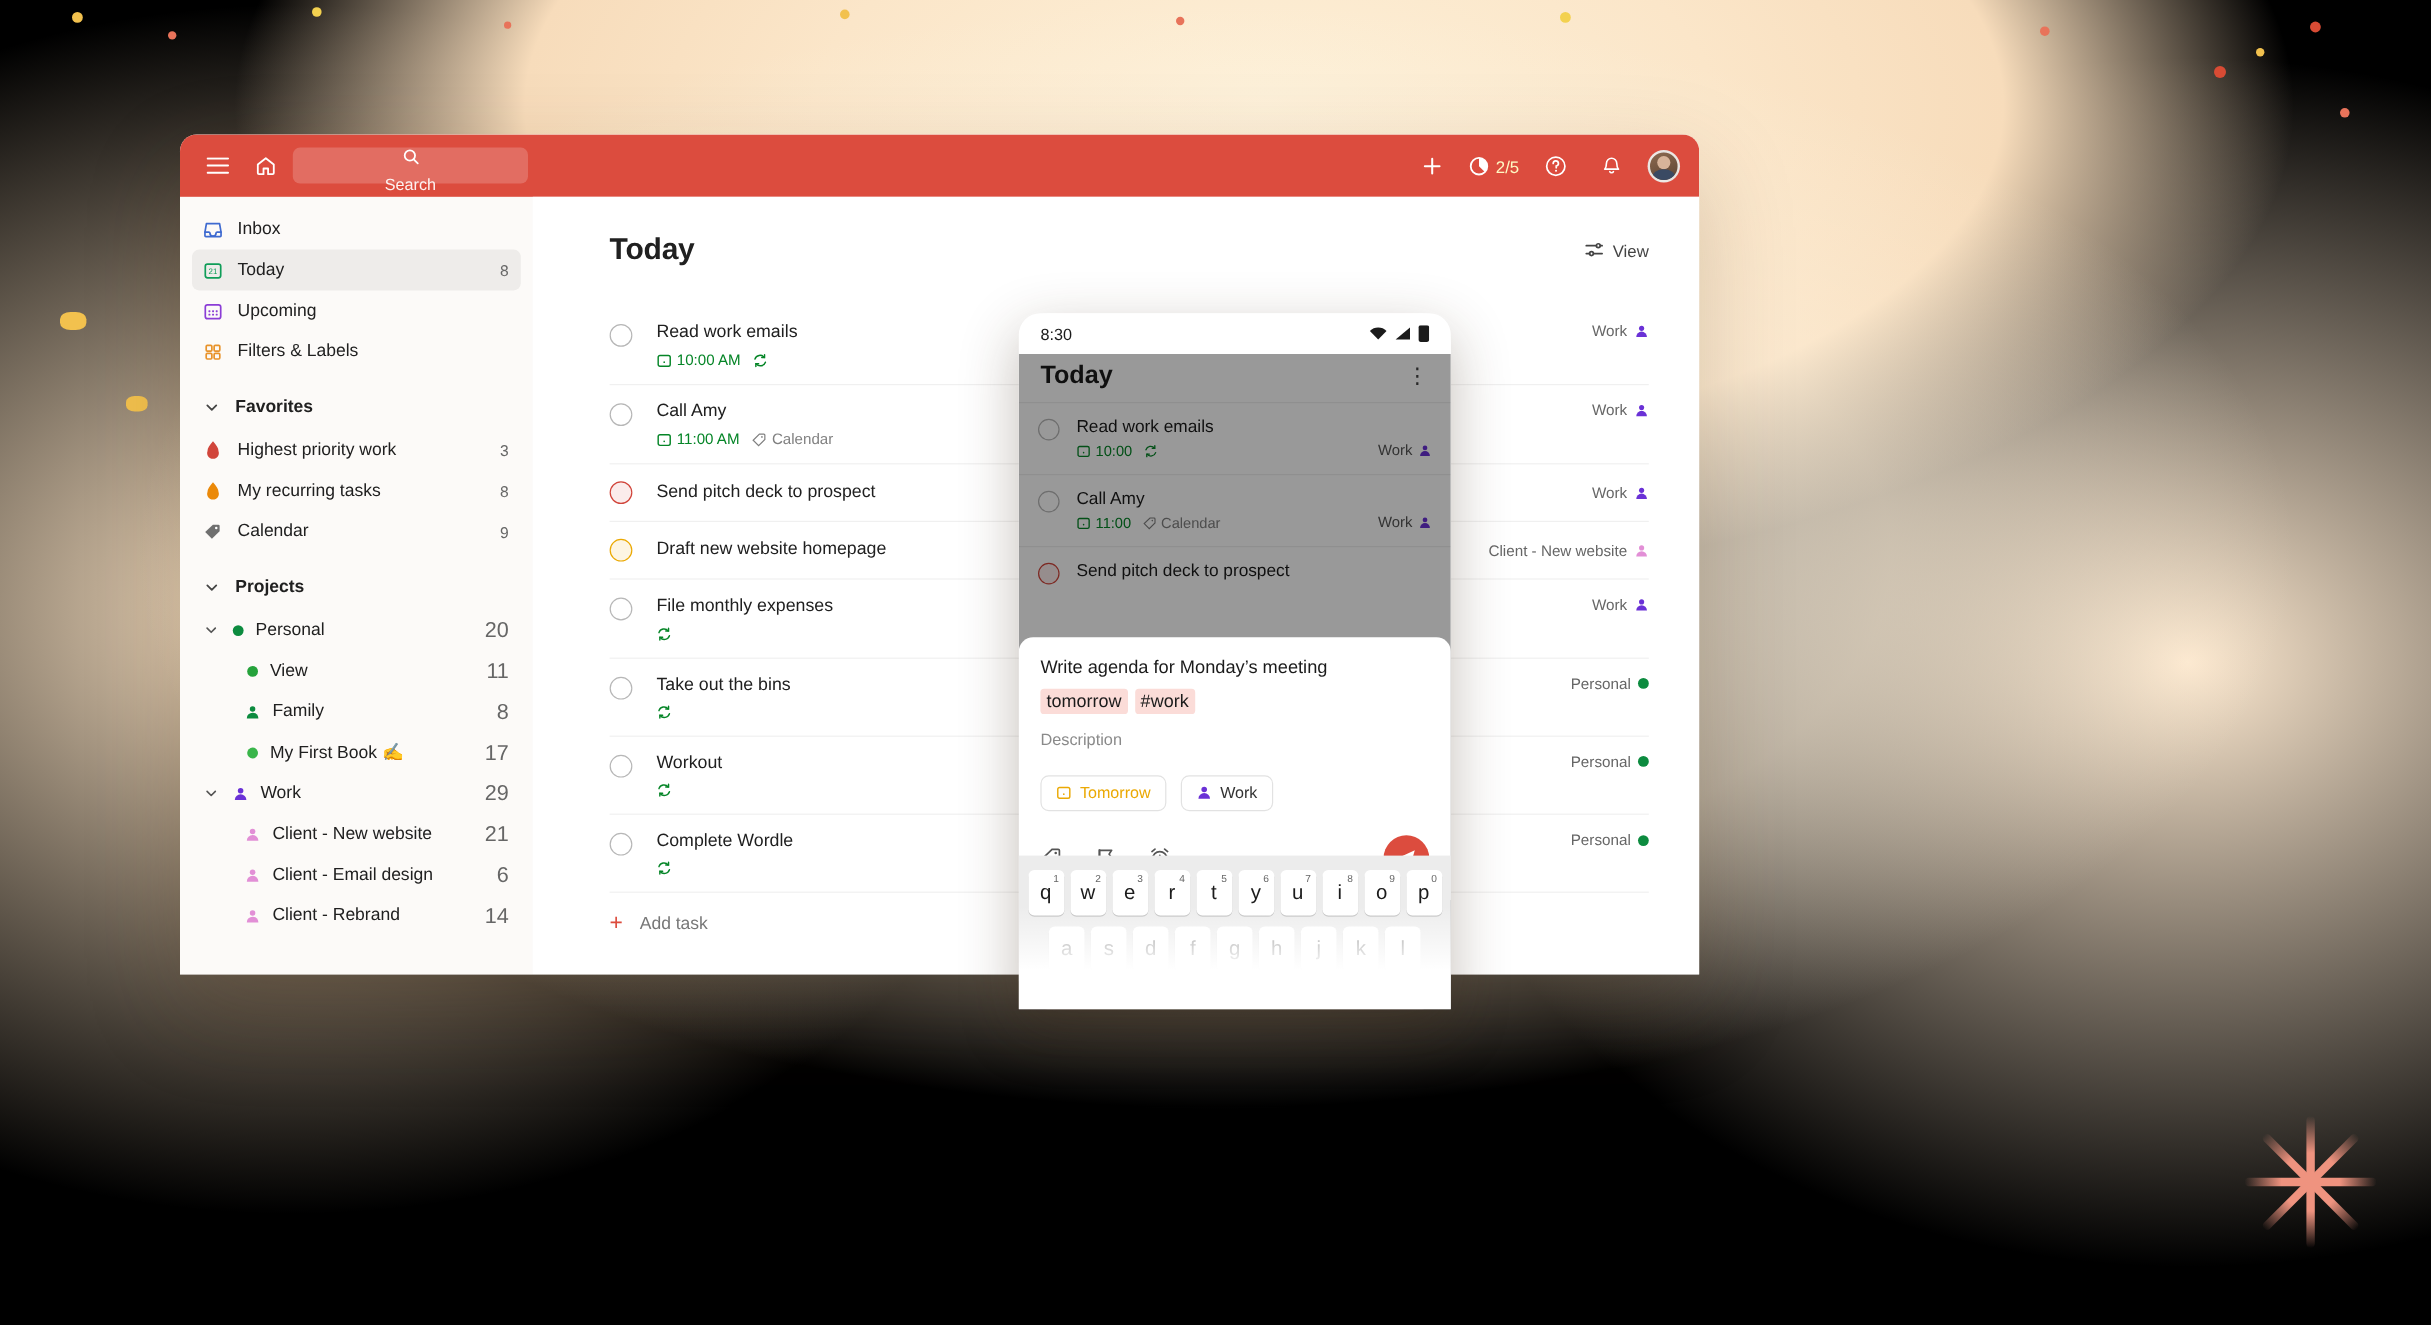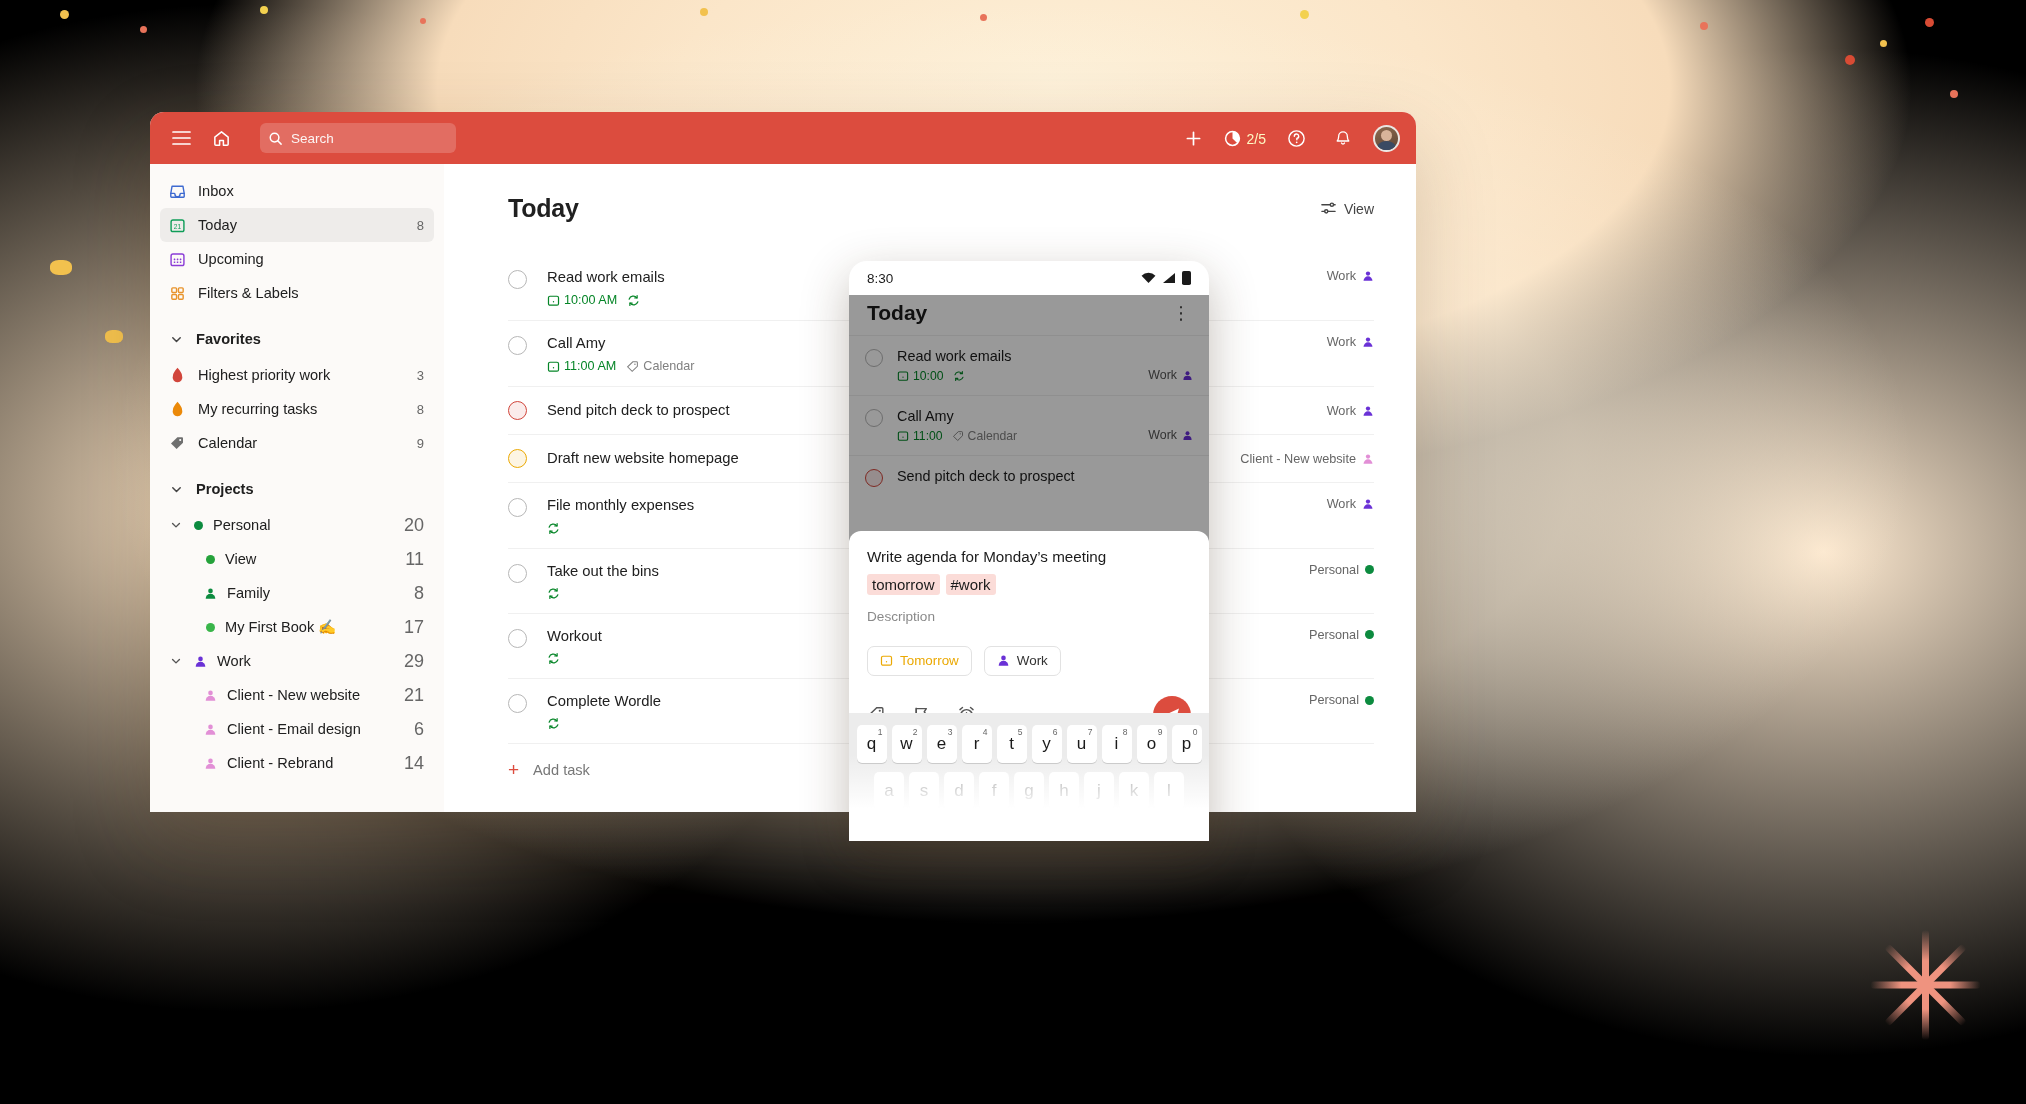--- a/index.html
+++ b/index.html
@@ -62,27 +62,28 @@
     position: relative;
   }
   .tb-icon {
     width: 34px; height: 34px;
     display: flex; align-items: center; justify-content: center;
     border-radius: 6px;
     color: #fff;
     flex: 0 0 auto;
   }
   .search-box {
-    margin-left: 22px;
+    margin-left: 6px;
     width: 196px; height: 30px;
     background: rgba(255,255,255,.19);
     border-radius: 6px;
     display: flex; align-items: center;
     padding: 0 8px;
     gap: 8px;
+    flex-direction: column;
   }
   .search-box .ph {
     color: rgba(255,255,255,.93);
     font-size: 13.5px;
   }
   .tb-right {
     margin-left: auto;
     display: flex; align-items: center;
     gap: 13px;
   }

